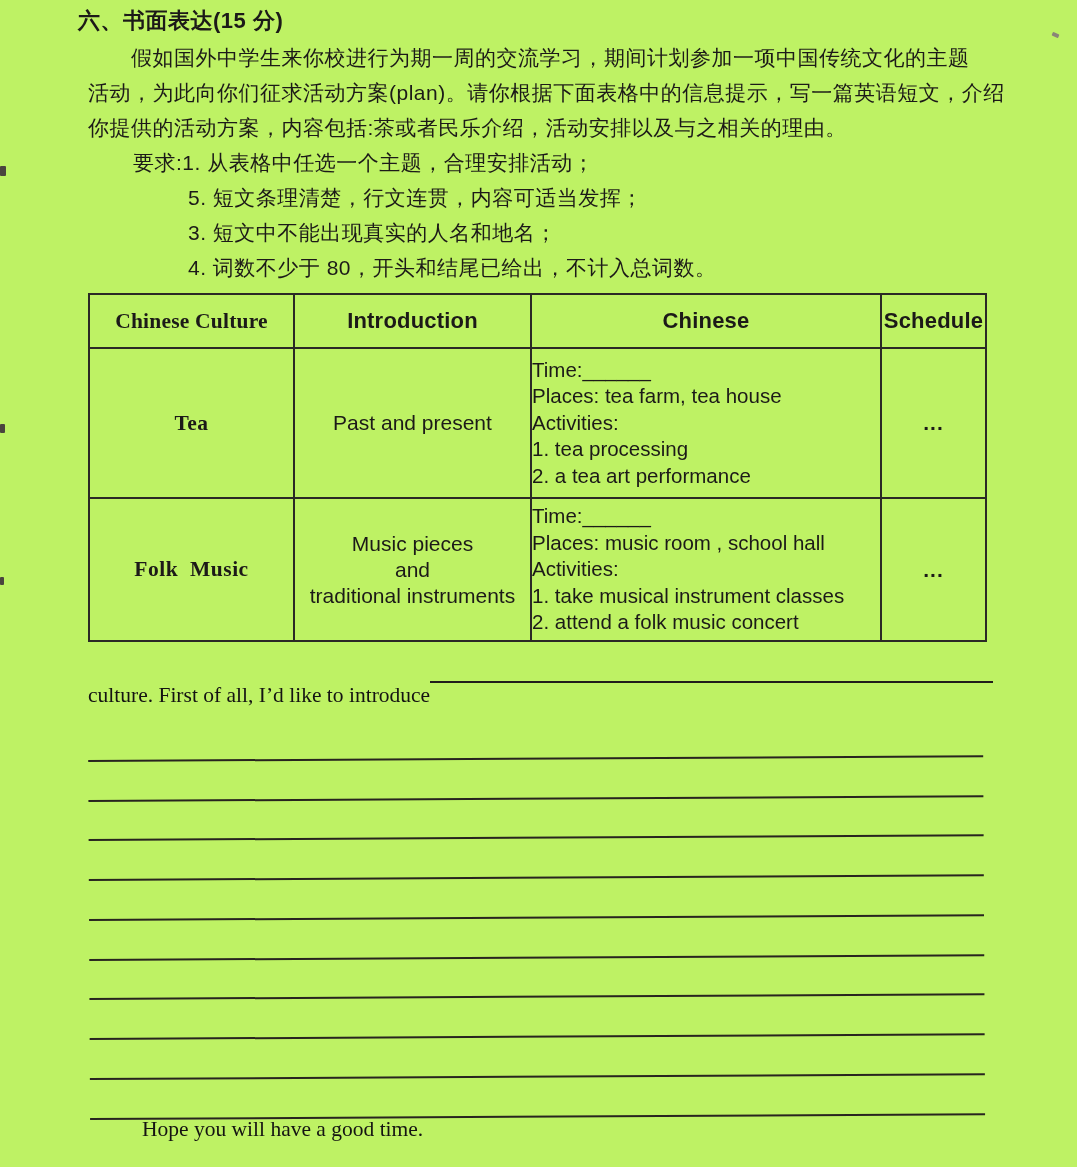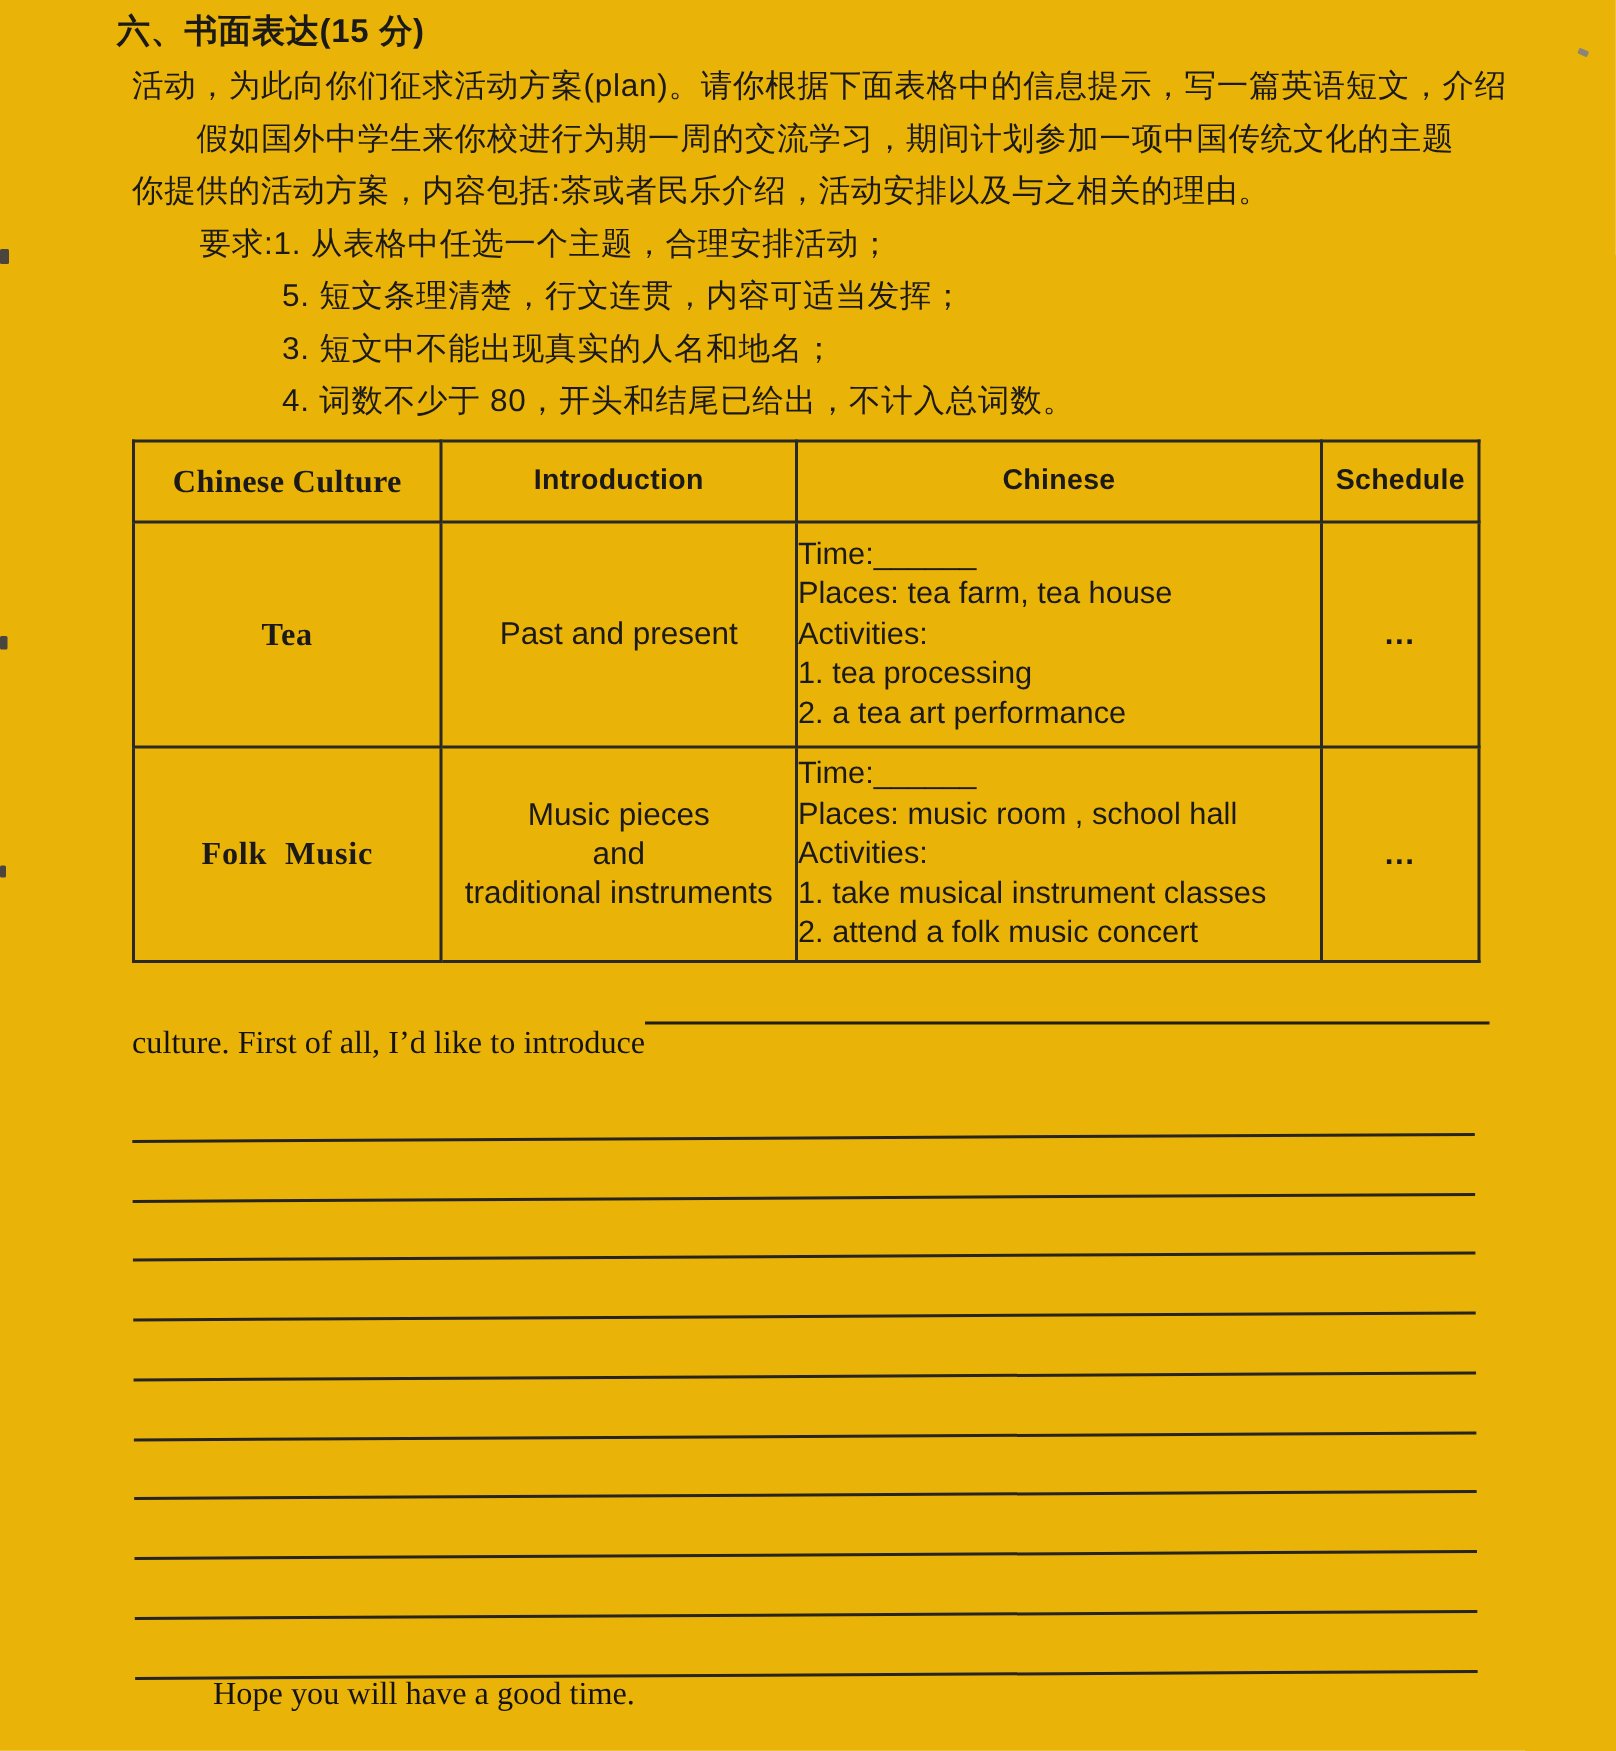--- a/index.html
+++ b/index.html
@@ -6,21 +6,21 @@
   body{
     width:1077px;height:1167px;
     background:#f6f4ef;
     font-family:"Liberation Sans",sans-serif;
     color:#1c1a18;
     position:relative;
     overflow:hidden;
   }
   .page{
     position:absolute;inset:0;
-    background:#eab308;
+    background:#bef264;
   }
   .cjk{font-family:"Liberation Sans",sans-serif;}
   .serif{font-family:"Liberation Serif",serif;}
 
   .title{
     position:absolute;left:78px;top:6px;
     font-size:22px;font-weight:700;line-height:30px;
     letter-spacing:0.5px;
   }
   .prompt-block{
@@ -40,21 +40,21 @@
     background:transparent;
   }
   table.culture-table td, table.culture-table th{
     border:2px solid #2b2926;
     vertical-align:middle;
     padding:0;
   }
   tr.header-row{height:54px;}
   tr.row-tea{height:150px;}
   tr.row-folk{height:143px;}
-  th{font-size:19px;font-weight:600;text-align:center;letter-spacing:0.2px;}
+  th{font-size:22px;font-weight:600;text-align:center;letter-spacing:0.2px;}
   th.serif{font-size:21.5px;}
   .culture-cell{
     font-size:21.5px;text-align:center;font-weight:600;
     letter-spacing:0.5px;word-spacing:6px;
   }
   .intro-cell{
     font-size:21px;text-align:center;line-height:26px;
     white-space:pre-line;
   }
   .schedule-cell{
@@ -113,22 +113,22 @@
   .speck.s4{left:1052px;top:33px;width:7px;height:4px;background:#8a8578;transform:rotate(25deg);}
 </style>
 </head>
 <body>
 
 <div class="page">
 
   <div class="title cjk">六、书面表达(15 分)</div>
 
   <div class="prompt-block cjk">
+    <div class="p-line indent-first">假如国外中学生来你校进行为期一周的交流学习，期间计划参加一项中国传统文化的主题</div>
     <div class="p-line">活动，为此向你们征求活动方案(plan)。请你根据下面表格中的信息提示，写一篇英语短文，介绍</div>
-    <div class="p-line indent-first">假如国外中学生来你校进行为期一周的交流学习，期间计划参加一项中国传统文化的主题</div>
     <div class="p-line">你提供的活动方案，内容包括:茶或者民乐介绍，活动安排以及与之相关的理由。</div>
     <div class="p-line indent-req">要求:1. 从表格中任选一个主题，合理安排活动；</div>
     <div class="p-line indent-item">5. 短文条理清楚，行文连贯，内容可适当发挥；</div>
     <div class="p-line indent-item">3. 短文中不能出现真实的人名和地名；</div>
     <div class="p-line indent-item">4. 词数不少于 80，开头和结尾已给出，不计入总词数。</div>
   </div>
 
   <table class="culture-table">
     <colgroup>
       <col style="width:205px">

